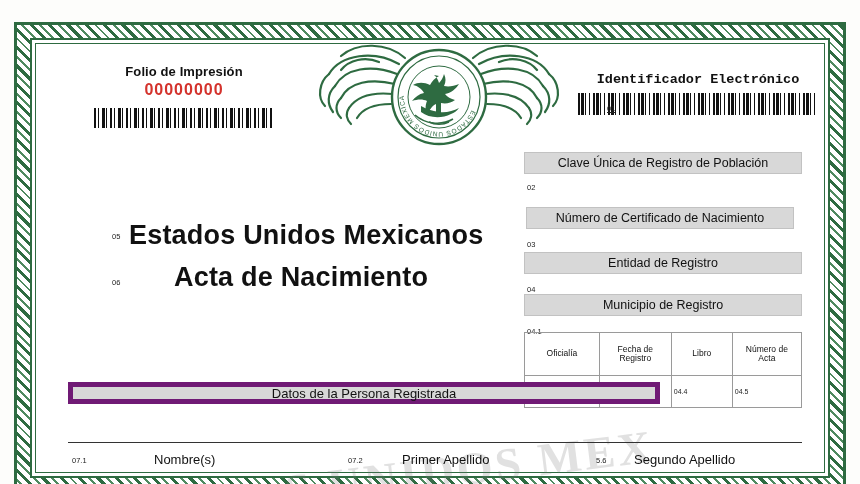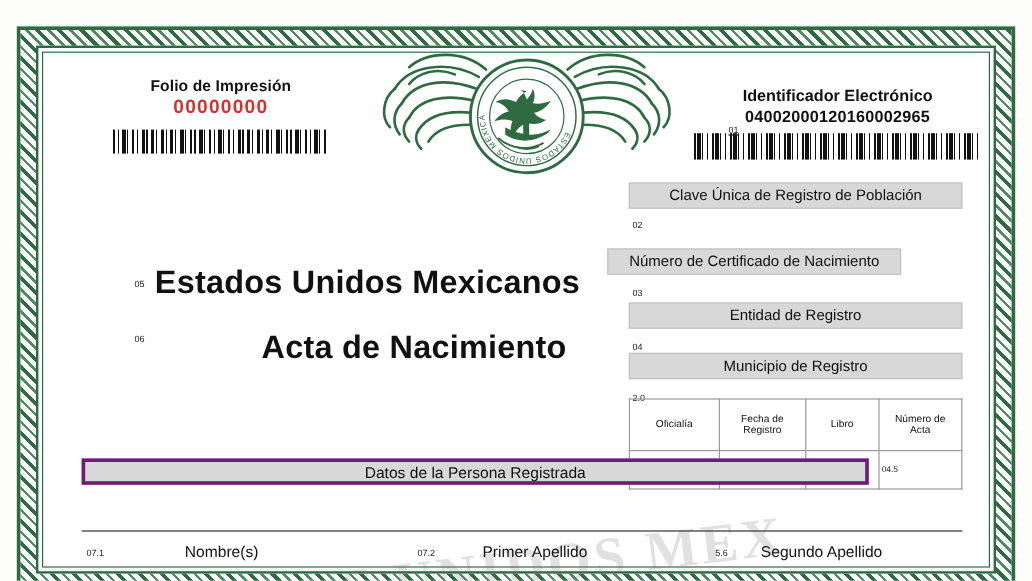--- a/index.html
+++ b/index.html
@@ -126,20 +126,21 @@
     position: absolute;
     left: 540px;
     top: 30px;
     width: 248px;
     text-align: center;
   }
   .ident-label {
     font-size: 13.5px;
     font-weight: bold;
     color: #111;
+    font-family: Liberation Mono, monospace;
   }
   .ident-number {
     font-size: 13.5px;
     font-weight: bold;
     color: #111;
     margin-top: 3px;
     letter-spacing: .2px;
   }
   .ident-barcode {
     margin-top: 6px;
@@ -230,24 +231,24 @@
     padding-left: 2px;
     vertical-align: top;
     color: #222;
   }
 
   
   .band {
     position: absolute;
     left: 34px;
     top: 340px;
-    width: 656px;
+    width: 592px;
     height: 22px;
     background: #d8d8d8;
-    border: 3px solid #701a75;
+    border: 5px solid #701a75;
     display: flex;
     align-items: center;
     justify-content: center;
     font-size: 13px;
     color: #111;
     box-sizing: border-box;
   }
 
   
   .rule {
@@ -333,41 +334,40 @@
             <path d="M142 70 c 8 6 20 7 30 2 c 3 -1 6 -3 8 -6 c -6 3 -13 5 -20 4 c -7 -1 -13 -3 -18 -6 z"></path>
             <path d="M136 73 c 10 9 26 11 38 4" stroke="#2e6b41" stroke-width="1.6" fill="none"></path>
             <path d="M150 80 c 6 3 14 3 20 0" stroke="#2e6b41" stroke-width="1.4" fill="none"></path>
           </g>
         </g>
       </svg>
     </div>
 
     <div class="ident-block">
       <div class="ident-label">Identificador Electrónico</div>
-      <div class="ident-number">04002000120160002965</div>
       <div class="ident-barcode"></div>
     </div>
 
     <div class="fnum" style="left:573px; top:62px;text-decoration:underline;">01</div>
     <div class="fnum" style="left:493px; top:141px;">02</div>
     <div class="fnum" style="left:493px; top:198px;">03</div>
     <div class="fnum" style="left:493px; top:243px;">04</div>
-    <div class="fnum" style="left:493px; top:285px;">2.0</div>
+    <div class="fnum" style="left:493px; top:285px;">04.1</div>
     <div class="fnum" style="left:38px; top:344px;">07</div>
 
     <div class="grey-bar" style="left:490px; top:110px; width:278px; height:22px;">Clave Única de Registro de Población</div>
-    <div class="grey-bar" style="left:472px; top:165px; width:245px; height:22px;">Número de Certificado de Nacimiento</div>
+    <div class="grey-bar" style="left:492px; top:165px; width:268px; height:22px;">Número de Certificado de Nacimiento</div>
     <div class="grey-bar" style="left:490px; top:210px; width:278px; height:22px;">Entidad de Registro</div>
     <div class="grey-bar" style="left:490px; top:252px; width:278px; height:22px;">Municipio de Registro</div>
 
     <div class="fnum" style="left:78px; top:190px;">05</div>
     <div class="big-title" style="left:95px; top:178px;">Estados Unidos Mexicanos</div>
 
     <div class="fnum" style="left:78px; top:236px;">06</div>
-    <div class="big-title" style="left:140px; top:232px;margin-left:44px;">Acta de Nacimiento</div>
+    <div class="big-title" style="left:140px; top:220px;">Acta de Nacimiento</div>
 
     <table class="reg-table">
       <tbody>
           <tr class="reg-head">
         <td style="width:27%">Oficialía</td>
         <td style="width:26%">Fecha de Registro</td>
         <td style="width:22%">Libro</td>
         <td style="width:25%">Número de Acta</td>
       </tr>
       <tr class="reg-body">

